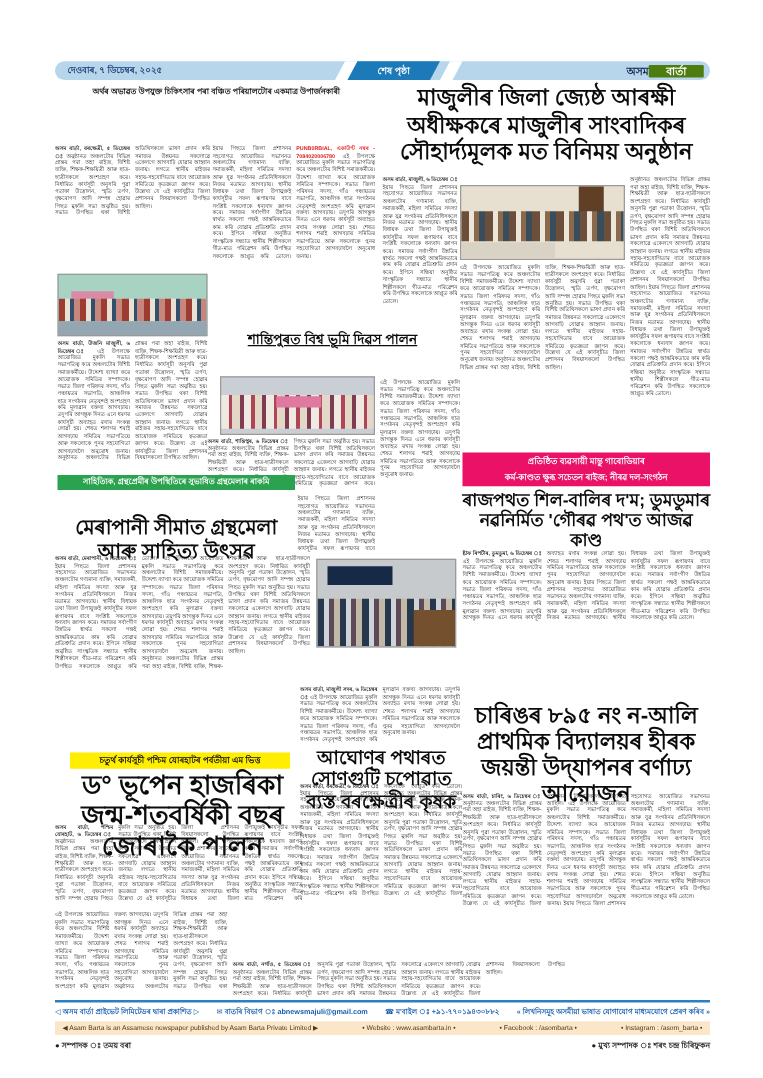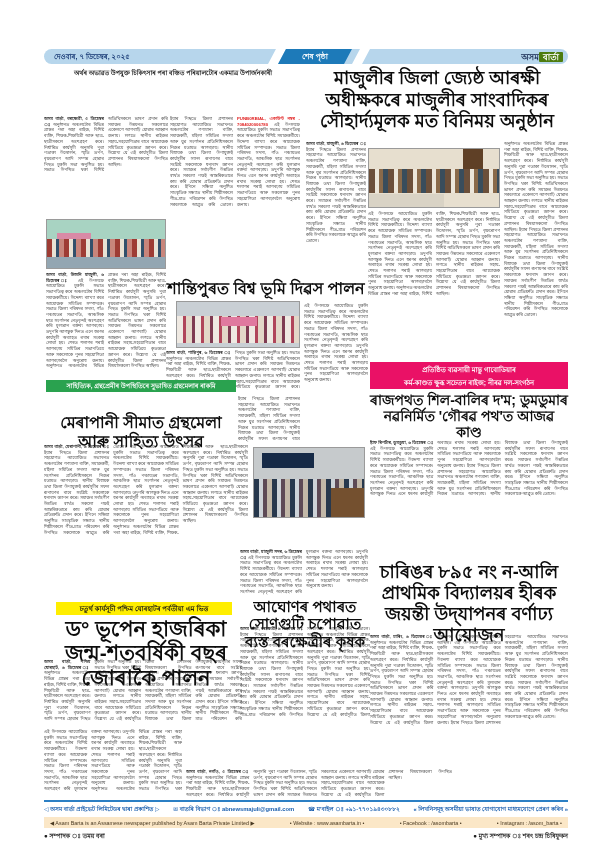--- a/index.html
+++ b/index.html
@@ -8,21 +8,21 @@
   .abs{position:absolute;}
 
   
   .hdrbar{left:44px;top:49px;width:524px;height:15px;background:#b7d6ec;border-radius:8px;}
   .hdr-date{position:absolute;left:10px;top:0;height:15px;line-height:15px;font-size:7px;font-weight:bold;color:#1c3e78;}
   .hdr-gap{position:absolute;top:0;height:15px;width:10px;background:#fff;transform:skewX(-28deg);}
   .hdr-tab{position:absolute;left:238px;top:0;width:66px;height:15px;background:#1d7ab9;transform:skewX(-28deg);}
   .hdr-tab span{display:block;transform:skewX(28deg);color:#fff;font-size:7.5px;font-weight:bold;text-align:center;line-height:15px;}
   .mast{position:absolute;right:5px;top:1.5px;height:12px;line-height:12px;font-size:8.5px;font-weight:bold;}
   .mast .m1{color:#15274f;}
-  .mast .m2{color:#fff;background:#4d7c0f;padding:0 4px;border-radius:1px;}
+  .mast .m2{color:#fff;background:#4d7c0f;padding:0 14px;border-radius:1px;}
 
   
   .kick{font-weight:bold;text-align:center;white-space:nowrap;}
   .hl{font-weight:bold;text-align:center;line-height:1.16;color:#0c0c0c;}
   .barlbl{color:#fff;font-weight:bold;text-align:center;}
 
   
   .body{overflow:hidden;column-gap:4px;}
   .body p{margin:0;font-size:4.3px;line-height:5.7px;text-align:justify;color:#1c1c1c;word-break:break-word;}
   .dl{font-weight:bold;}
@@ -85,21 +85,21 @@
     <div class="strip" style="top:34%;height:42%;background:repeating-linear-gradient(90deg,#6b4f3a 0 6px,#ece6da 6px 10px,#8a6a4a 10px 14px,#394d5c 14px 19px);"></div>
     <div class="strip" style="bottom:0;height:22%;width:58%;background:#d9d3c5;"></div>
   </div>
   <div class="abs body cols2" style="left:368px;top:211px;width:132px;height:146px;">
     <p><span>এই উপলক্ষে আয়োজিত মুকলি সভাত সভাপতিত্ব কৰে অঞ্চলটোৰ বিশিষ্ট সমাজকৰ্মীয়ে। উদ্দেশ্য ব্যাখ্যা কৰে আয়োজক সমিতিৰ সম্পাদকে। সভাত জিলা পৰিষদৰ সদস্য, গাঁও পঞ্চায়তৰ সভাপতি, আঞ্চলিক ছাত্ৰ সংগঠনৰ নেতৃবৃন্দই অংশগ্ৰহণ কৰি মূল্যৱান বক্তব্য আগবঢ়ায়। তদুপৰি আগন্তুক দিনত এনে ধৰণৰ কাৰ্যসূচী অব্যাহত ৰখাৰ সংকল্প লোৱা হয়। শেষত শলাগৰ শৰাই আগবঢ়ায় সমিতিৰ সভাপতিয়ে আৰু সকলোকে পুনৰ সহযোগিতা আগবঢ়াবলৈ অনুৰোধ জনায়।</span> <span>অনুষ্ঠানত অঞ্চলটোৰ বিভিন্ন প্ৰান্তৰ পৰা অহা ৰাইজ, বিশিষ্ট ব্যক্তি, শিক্ষক-শিক্ষয়িত্ৰী আৰু ছাত্ৰ-ছাত্ৰীসকলে অংশগ্ৰহণ কৰে। নিৰ্ধাৰিত কাৰ্যসূচী অনুসৰি পুৱা পতাকা উত্তোলন, স্মৃতি তৰ্পণ, বৃক্ষৰোপণ আদি সম্পন্ন হোৱাৰ পিছত মুকলি সভা অনুষ্ঠিত হয়। সভাত উপস্থিত থকা বিশিষ্ট অতিথিসকলে ভাষণ প্ৰদান কৰি সমাজৰ উন্নয়নত সকলোৱে একেলগে আগবাঢ়ি যোৱাৰ আহ্বান জনায়। লগতে স্থানীয় ৰাইজৰ সহায়-সহযোগিতাৰ বাবে আয়োজক সমিতিয়ে কৃতজ্ঞতা জ্ঞাপন কৰে। উল্লেখ্য যে এই কাৰ্যসূচীত জিলা প্ৰশাসনৰ বিষয়াসকলো উপস্থিত আছিল।</span></p>
   </div>
   <div class="abs body cols1" style="left:504px;top:141px;width:64px;height:216px;">
     <p><span>অনুষ্ঠানত অঞ্চলটোৰ বিভিন্ন প্ৰান্তৰ পৰা অহা ৰাইজ, বিশিষ্ট ব্যক্তি, শিক্ষক-শিক্ষয়িত্ৰী আৰু ছাত্ৰ-ছাত্ৰীসকলে অংশগ্ৰহণ কৰে। নিৰ্ধাৰিত কাৰ্যসূচী অনুসৰি পুৱা পতাকা উত্তোলন, স্মৃতি তৰ্পণ, বৃক্ষৰোপণ আদি সম্পন্ন হোৱাৰ পিছত মুকলি সভা অনুষ্ঠিত হয়। সভাত উপস্থিত থকা বিশিষ্ট অতিথিসকলে ভাষণ প্ৰদান কৰি সমাজৰ উন্নয়নত সকলোৱে একেলগে আগবাঢ়ি যোৱাৰ আহ্বান জনায়। লগতে স্থানীয় ৰাইজৰ সহায়-সহযোগিতাৰ বাবে আয়োজক সমিতিয়ে কৃতজ্ঞতা জ্ঞাপন কৰে। উল্লেখ্য যে এই কাৰ্যসূচীত জিলা প্ৰশাসনৰ বিষয়াসকলো উপস্থিত আছিল।</span> <span>ইয়াৰ পিছতে জিলা প্ৰশাসনৰ সহযোগত আয়োজিত সভাখনত অঞ্চলটোৰ গণ্যমান্য ব্যক্তি, সমাজকৰ্মী, মহিলা সমিতিৰ সদস্যা আৰু যুৱ সংগঠনৰ প্ৰতিনিধিসকলে নিজৰ মতামত আগবঢ়ায়। স্থানীয় বিধায়ক তথা জিলা উপায়ুক্তই কাৰ্যসূচীৰ সফল ৰূপায়ণৰ বাবে সংশ্লিষ্ট সকলোকে ধন্যবাদ জ্ঞাপন কৰে। সমাজৰ সৰ্বাংগীণ উন্নতিৰ স্বাৰ্থত সকলো পক্ষই আন্তৰিকতাৰে কাম কৰি যোৱাৰ প্ৰতিশ্ৰুতি প্ৰদান কৰে। ইপিনে সন্ধিয়া অনুষ্ঠিত সাংস্কৃতিক সন্ধ্যাত স্থানীয় শিল্পীসকলে গীত-মাত পৰিৱেশন কৰি উপস্থিত সকলোকে আপ্লুত কৰি তোলে।</span></p>
   </div>
 
-  <div class="abs hl" style="left:164px;top:280px;width:204px;font-size:16px;">শান্তিপুৰত বিশ্ব ভূমি দিৱস পালন</div>
+  <div class="abs hl" style="left:164px;top:266px;width:204px;font-size:11px;text-decoration:underline;">শান্তিপুৰত বিশ্ব ভূমি দিৱস পালন</div>
   <div class="abs photo" style="left:176px;top:301px;width:124px;height:47px;background:#c9cfd4;">
     <div class="strip" style="top:30%;height:60%;background:repeating-linear-gradient(90deg,#efe9e2 0 6px,#b0455a 6px 9px,#e3d7c8 9px 15px,#7e3b52 15px 18px);"></div>
     <div class="strip" style="top:34%;height:20%;left:44px;width:36px;background:#e0799f;"></div>
   </div>
   <div class="abs body cols2" style="left:166px;top:350px;width:134px;height:44px;">
     <p><span class="dl">অসম বাৰ্তা, শান্তিপুৰ, ৬ ডিচেম্বৰ ঃ</span> <span>অনুষ্ঠানত অঞ্চলটোৰ বিভিন্ন প্ৰান্তৰ পৰা অহা ৰাইজ, বিশিষ্ট ব্যক্তি, শিক্ষক-শিক্ষয়িত্ৰী আৰু ছাত্ৰ-ছাত্ৰীসকলে অংশগ্ৰহণ কৰে। নিৰ্ধাৰিত কাৰ্যসূচী অনুসৰি পুৱা পতাকা উত্তোলন, স্মৃতি তৰ্পণ, বৃক্ষৰোপণ আদি সম্পন্ন হোৱাৰ পিছত মুকলি সভা অনুষ্ঠিত হয়। সভাত উপস্থিত থকা বিশিষ্ট অতিথিসকলে ভাষণ প্ৰদান কৰি সমাজৰ উন্নয়নত সকলোৱে একেলগে আগবাঢ়ি যোৱাৰ আহ্বান জনায়। লগতে স্থানীয় ৰাইজৰ সহায়-সহযোগিতাৰ বাবে আয়োজক সমিতিয়ে কৃতজ্ঞতা জ্ঞাপন কৰে। উল্লেখ্য যে এই কাৰ্যসূচীত জিলা প্ৰশাসনৰ বিষয়াসকলো উপস্থিত আছিল।</span></p>
   </div>
   <div class="abs body cols1" style="left:238px;top:396px;width:62px;height:48px;">
     <p><span>ইয়াৰ পিছতে জিলা প্ৰশাসনৰ সহযোগত আয়োজিত সভাখনত অঞ্চলটোৰ গণ্যমান্য ব্যক্তি, সমাজকৰ্মী, মহিলা সমিতিৰ সদস্যা আৰু যুৱ সংগঠনৰ প্ৰতিনিধিসকলে নিজৰ মতামত আগবঢ়ায়। স্থানীয় বিধায়ক তথা জিলা উপায়ুক্তই কাৰ্যসূচীৰ সফল ৰূপায়ণৰ বাবে সংশ্লিষ্ট সকলোকে ধন্যবাদ জ্ঞাপন কৰে। সমাজৰ সৰ্বাংগীণ উন্নতিৰ স্বাৰ্থত সকলো পক্ষই আন্তৰিকতাৰে কাম কৰি যোৱাৰ প্ৰতিশ্ৰুতি প্ৰদান কৰে। ইপিনে সন্ধিয়া অনুষ্ঠিত সাংস্কৃতিক সন্ধ্যাত স্থানীয় শিল্পীসকলে গীত-মাত পৰিৱেশন কৰি উপস্থিত সকলোকে আপ্লুত কৰি তোলে।</span></p>
   </div>

